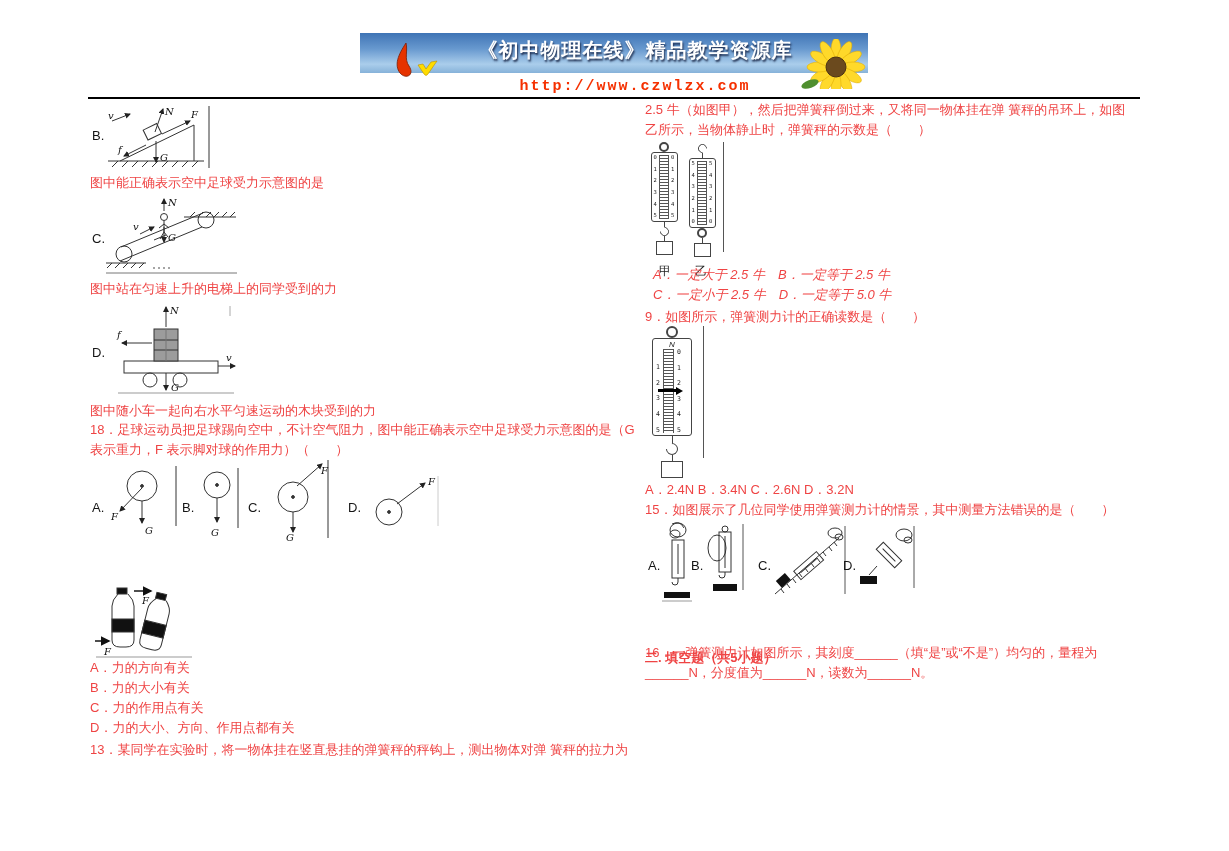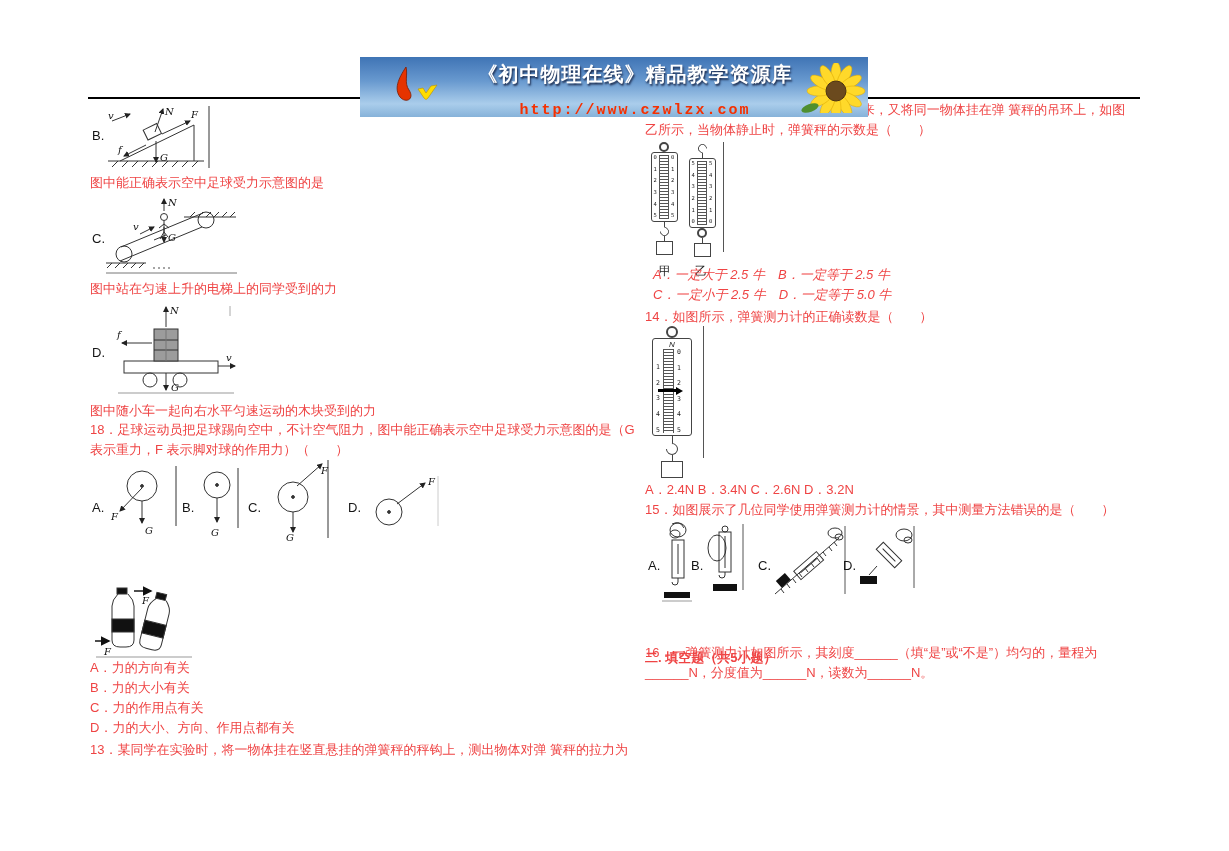--- a/index.html
+++ b/index.html
@@ -5,21 +5,21 @@
   html,body{margin:0;padding:0;background:#fff;}
   .page{position:relative;width:1229px;height:851px;background:#fff;overflow:hidden;
         font-family:"Liberation Sans","DejaVu Sans",sans-serif;color:#111;}
   .abs{position:absolute;}
   .txt{font-size:13px;line-height:19.5px;color:#ef4444;}
   .lbl{font-size:13px;color:#151515;}
   .bold{font-weight:bold;}
   svg{display:block;}
   svg text{font-family:"DejaVu Serif",serif;font-style:italic;font-size:10px;fill:#111;}
   
-  .banner{left:360px;top:57px;width:508px;height:60px;z-index:3;
+  .banner{left:360px;top:33px;width:508px;height:40px;z-index:3;
           background:linear-gradient(180deg,#3f74b5 0%,#6899cf 40%,#aacdeb 78%,#86b2d9 100%);
           display:flex;align-items:center;}
   .banner-text{position:absolute;left:110px;top:4px;width:330px;text-align:center;}
   .banner-title{font-family:"Liberation Serif","DejaVu Serif",serif;font-size:20px;font-weight:bold;
                 color:#fff;text-shadow:1px 2px 2px rgba(15,25,55,.85);letter-spacing:1px;white-space:nowrap;}
   .banner-url{font-family:"Liberation Mono","DejaVu Sans Mono",monospace;font-size:15px;font-weight:bold;
               color:#f53000;letter-spacing:2px;margin-top:14px;}
   .hr{left:88px;top:97px;width:1052px;height:2px;background:#000;z-index:1;}
   
   .scale{display:flex;flex-direction:column;align-items:center;}
@@ -336,21 +336,21 @@
         <span>乙</span>
       </div>
       <div class="vcrop" style="left:76px;top:0;height:110px;"></div>
     </div>
 
     <div class="abs" style="left:8px;top:165px;width:492px;font-style:italic;">
       <div class="txt" style="line-height:20px;">A．一定大于 2.5 牛　B．一定等于 2.5 牛</div>
       <div class="txt" style="line-height:20px;">C．一定小于 2.5 牛　D．一定等于 5.0 牛</div>
     </div>
 
-    <div class="abs txt" style="left:0;top:207px;width:492px;">14．如图所示，弹簧测力计的正确读数是（　　）</div>
+    <div class="abs txt" style="left:0;top:207px;width:492px;">9．如图所示，弹簧测力计的正确读数是（　　）</div>
     <div class="abs" style="left:4px;top:226px;width:60px;height:152px;">
       <div class="scale s14" style="width:46px;">
         <div class="ring" style="width:12px;height:12px;"></div>
         <div class="sbody">
           <div class="unit">N</div>
           <div class="inner">
             <div class="nums" style="padding-top:15px;">
                 <span>1</span>
                 <span>2</span>
                 <span>3</span>

